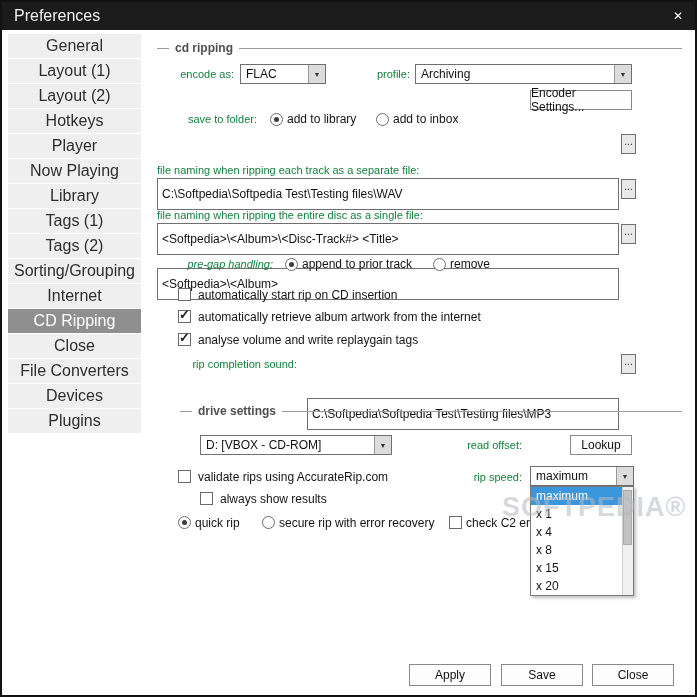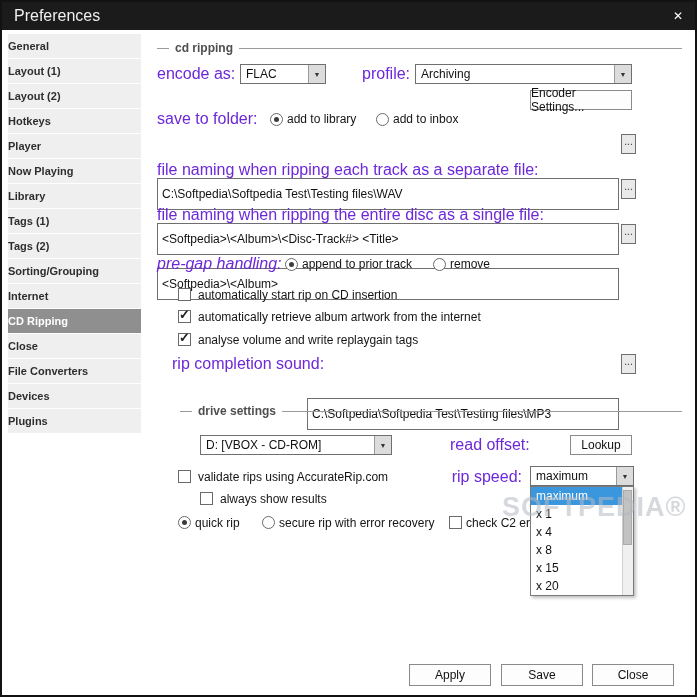--- a/index.html
+++ b/index.html
@@ -4,29 +4,29 @@
 <style>
   * { margin:0; padding:0; box-sizing:border-box; }
   html,body { background:#fff; }
   body { font-family:"Liberation Sans", sans-serif; }
   .window { position:relative; width:697px; height:697px; background:#fff; border:2px solid #121212; overflow:hidden; }
   .titlebar { position:absolute; top:0; left:0; right:0; height:28px; background:#1b1b1b; display:flex; align-items:center; padding:0 12px; }
   .titlebar .title { color:#efefef; font-size:16px; }
   .titlebar .close { margin-left:auto; color:#fff; font-size:12px; cursor:pointer; }
 
   .sidebar { position:absolute; top:32px; left:6px; width:133px; }
-  .side-item { height:24px; line-height:24px; text-align:left; font-size:11px; color:#2e2e2e; background:#efefef; margin-bottom:1px; cursor:pointer;font-weight:bold; }
+  .side-item { height:24px; line-height:24px; text-align:center; font-size:16px; color:#2e2e2e; background:#efefef; margin-bottom:1px; cursor:pointer; }
   .side-item.selected { background:#8f8f8f; color:#fff; }
 
   .group-header { position:absolute; display:flex; align-items:center; gap:6px; font-size:12px; font-weight:bold; color:#4f4f4f; }
   .group-header .line { height:1px; background:#9b9b9b; }
   .gh-pre { width:12px; }
   .gh-post { flex:1; }
 
-  .label { position:absolute; font-size:16px; color:#6d28d9; line-height:20px; white-space:nowrap; }
+  .label { position:absolute; font-size:11px; color:#15803d; line-height:20px; white-space:nowrap; }
   .r { text-align:right; }
 
   .combo { position:absolute; height:20px; border:1px solid #6f6f6f; background:#fff; display:flex; align-items:stretch; font-size:12px; cursor:pointer; }
   .combo .val { flex:1; padding-left:5px; white-space:nowrap; overflow:hidden; line-height:18px; color:#111; }
   .combo .arrow-btn { width:17px; background:#dcdcdc; border-left:1px solid #9a9a9a; display:flex; align-items:center; justify-content:center; font-size:7px; color:#333; }
 
   .field { position:absolute; height:32px; border:1px solid #6f6f6f; font-size:12px; padding:0 4px; background:#fff; color:#111; font-family:"Liberation Sans", sans-serif;margin-top:44px; }
 
   .browse { position:absolute; width:15px; height:20px; border:1px solid #6f6f6f; background:#e9e9e9; font-size:10px; line-height:14px; text-align:center; color:#333; cursor:pointer; }
 

